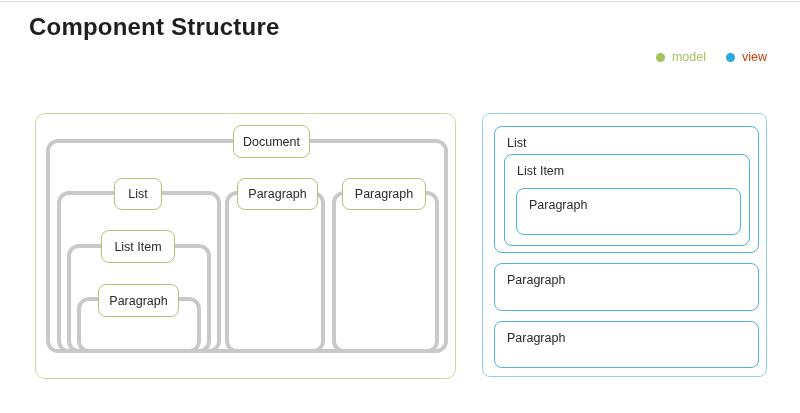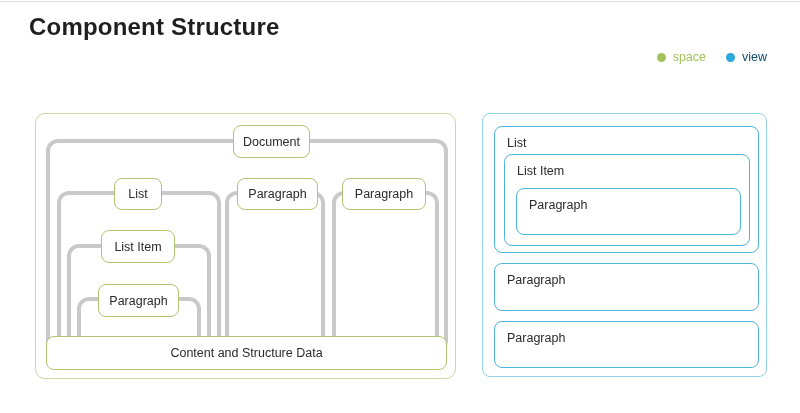--- a/index.html
+++ b/index.html
@@ -28,21 +28,21 @@
   }
   .legend {
     position: absolute; top: 50px; right: 33px;
     display: flex; align-items: center; gap: 20px;
     font-size: 12.5px;
   }
   .legend-item { display: flex; align-items: center; gap: 7px; }
   .legend-dot { width: 9px; height: 9px; border-radius: 50%; display: inline-block; }
   .legend-item.model { color: #a4c25c; }
   .legend-item.model .legend-dot { background: #a4c25c; }
-  .legend-item.view { color: #0c4a6e; }
+  .legend-item.view { color: #c2410c; }
   .legend-item.view .legend-dot { background: #2aa9de; }
 
   
   .model-panel {
     position: absolute; left: 35px; top: 113px;
     width: 421px; height: 266px;
     border: 1px solid #cbd79e; border-radius: 10px;
     background: #ffffff;
   }
   .branch {
@@ -97,21 +97,21 @@
 <body>
 
 <div class="page">
   <div class="top-divider"></div>
 
   <h1 class="page-title">Component Structure</h1>
 
   <div class="legend">
     <span class="legend-item model">
       <span class="legend-dot"></span>
-      <span>space</span>
+      <span>model</span>
     </span>
     <span class="legend-item view">
       <span class="legend-dot"></span>
       <span>view</span>
     </span>
   </div>
 
   <section class="model-panel">
     <div class="branch branch-document"></div>
     <div class="branch branch-list"></div>
@@ -119,21 +119,20 @@
     <div class="branch branch-paragraph-inner"></div>
     <div class="branch branch-paragraph-1"></div>
     <div class="branch branch-paragraph-2"></div>
 
     <div class="model-node node-document">Document</div>
     <div class="model-node node-list">List</div>
     <div class="model-node node-paragraph-1">Paragraph</div>
     <div class="model-node node-paragraph-2">Paragraph</div>
     <div class="model-node node-list-item">List Item</div>
     <div class="model-node node-paragraph-inner">Paragraph</div>
-    <div class="model-node node-content">Content and Structure Data</div>
   </section>
 
   <section class="view-panel">
     <div class="vbox view-list">
       <span class="vlabel">List</span>
       <div class="vbox view-list-item">
         <span class="vlabel">List Item</span>
         <div class="vbox view-paragraph-inner">
           <span class="vlabel">Paragraph</span>
         </div>

